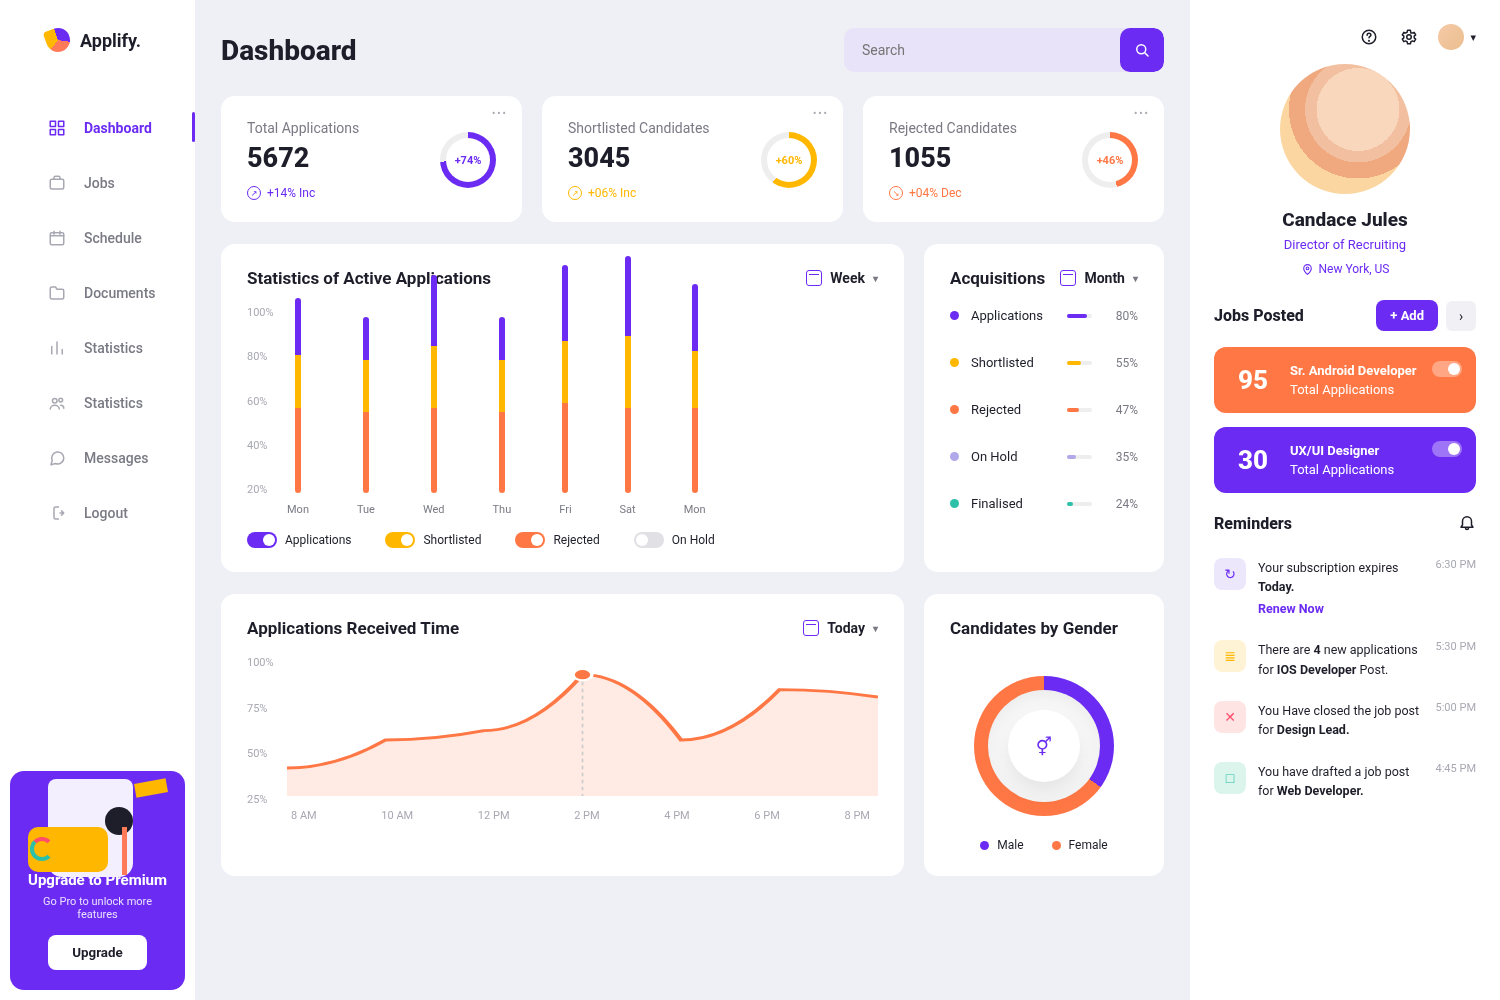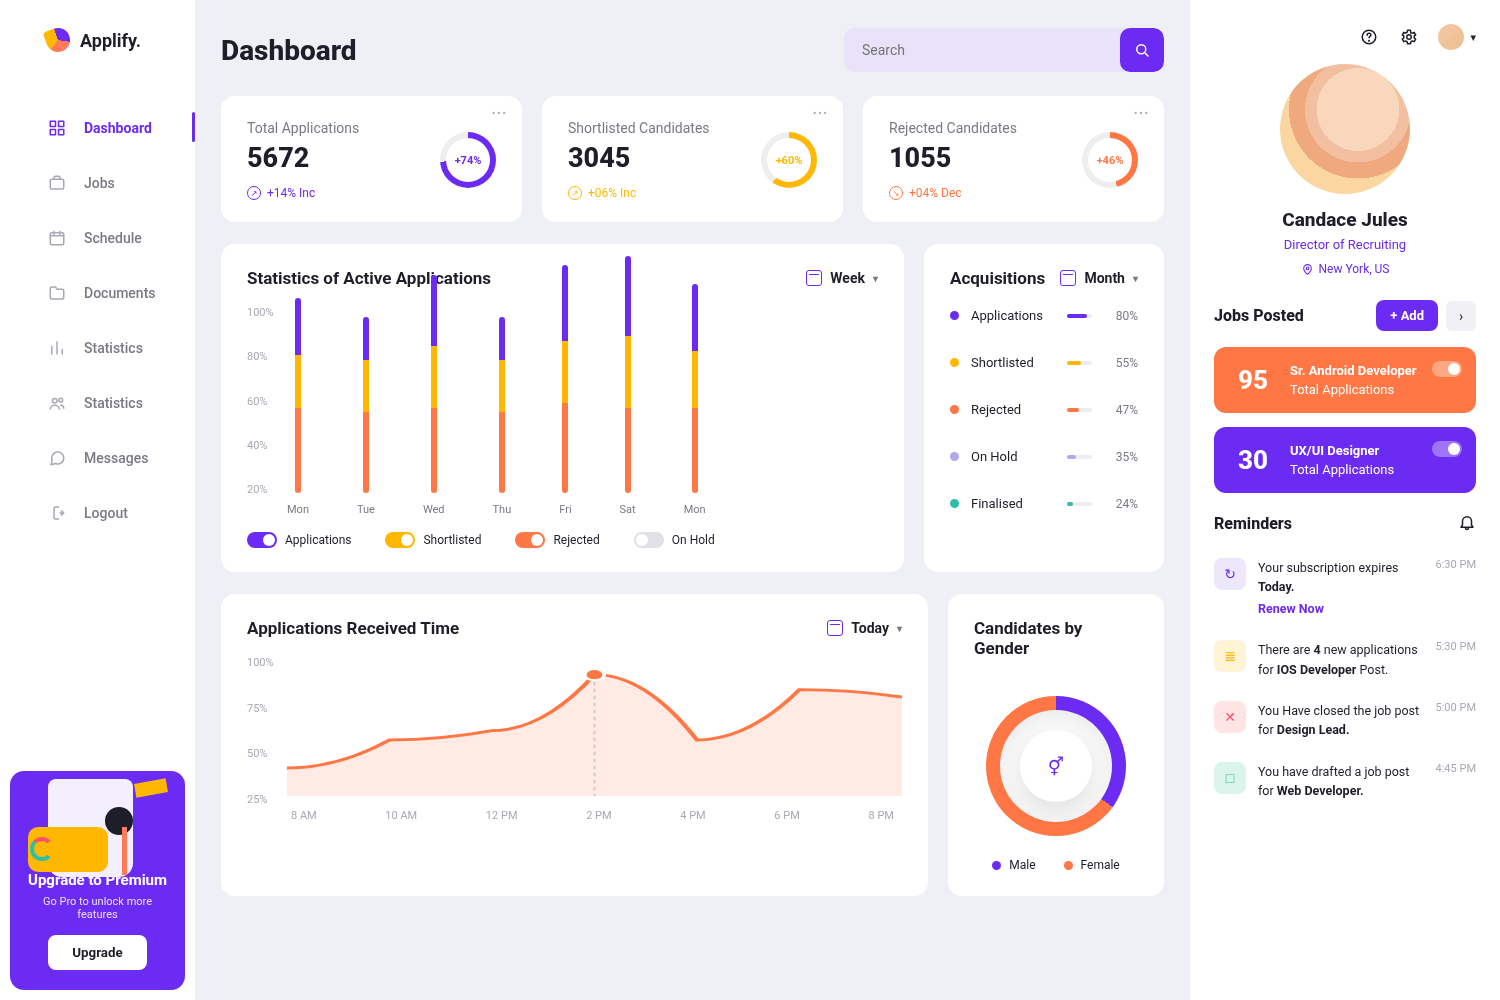--- a/index.html
+++ b/index.html
@@ -114,21 +114,21 @@
   .acq-bar i{position:absolute;left:0;top:0;bottom:0;border-radius:3px;}
   .acq-pct{width:34px;text-align:right;font-size:12px;color:var(--gray);}
   
   .bot-row{display:flex;gap:20px;}
   .time-card{flex:1;}
   .line-chart{position:relative;height:170px;padding-left:40px;}
   .line-chart .y-axis{bottom:20px;}
   .line-chart svg{width:100%;height:140px;}
   .x-axis{display:flex;justify-content:space-between;color:var(--gray-light);font-size:11px;padding:10px 8px 0 4px;}
   
-  .gender-card{width:216px;display:flex;flex-direction:column;align-items:center;}
+  .gender-card{width:240px;display:flex;flex-direction:column;align-items:center;}
   .donut{width:140px;height:140px;border-radius:50%;background:conic-gradient(var(--purple) 0 35%, var(--orange-dark) 35% 100%);position:relative;margin:20px 0 22px 0;}
   .donut::after{content:'';position:absolute;inset:14px;border-radius:50%;background:#fff;box-shadow:0 6px 30px rgba(0,0,0,0.1) inset;}
   .donut-core{position:absolute;inset:34px;border-radius:50%;background:#fff;box-shadow:0 10px 22px rgba(0,0,0,0.12);display:flex;align-items:center;justify-content:center;color:var(--purple);font-size:18px;z-index:2;}
   .gender-legend{display:flex;gap:28px;}
   
   
   .right{width:310px;background:var(--card);padding:24px 24px 0 24px;display:flex;flex-direction:column;}
   .right-icons{display:flex;align-items:center;justify-content:flex-end;gap:18px;margin-bottom:14px;}
   .right-icons .icon-btn{width:22px;height:22px;display:flex;align-items:center;justify-content:center;cursor:pointer;color:var(--text);}
   .avatar-chip{display:flex;align-items:center;gap:6px;cursor:pointer;}

